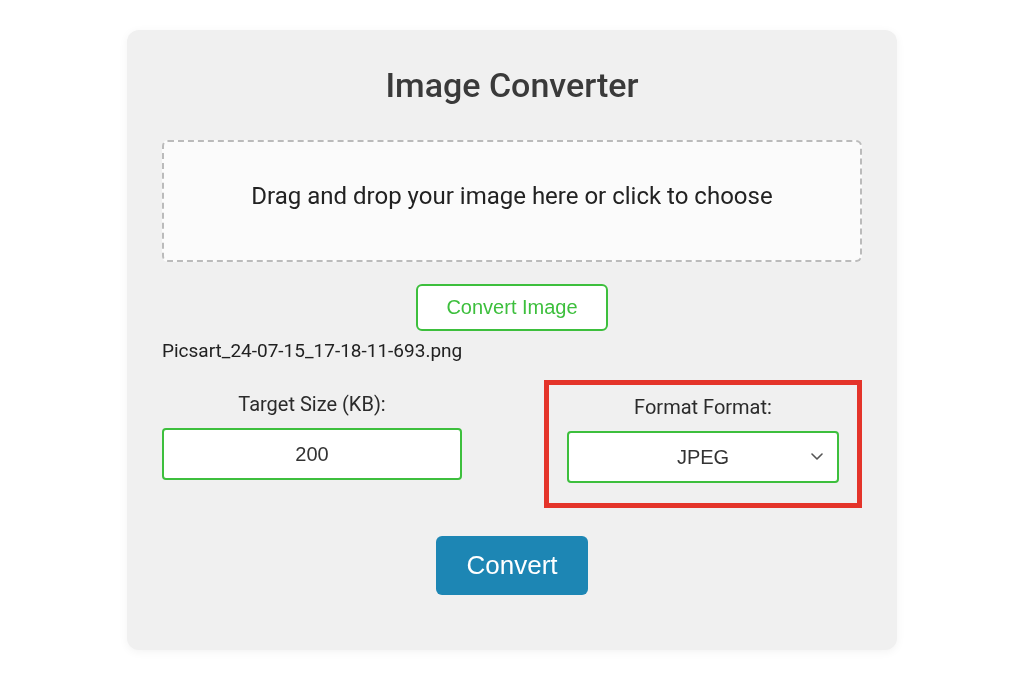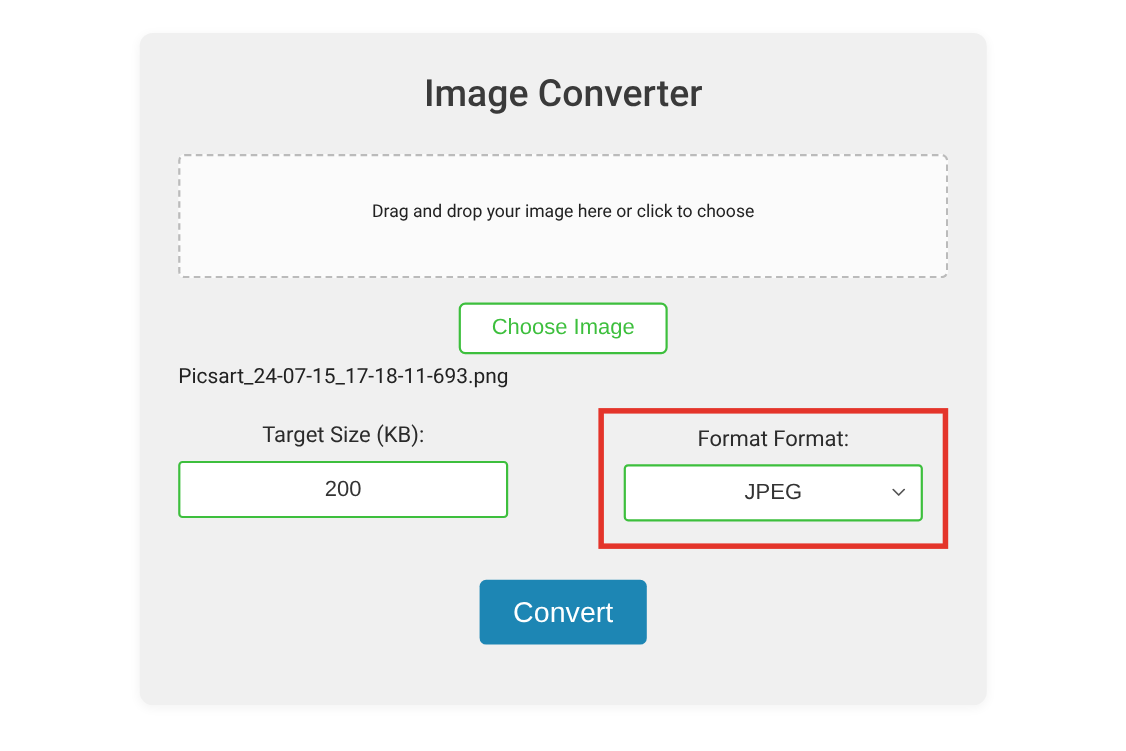--- a/index.html
+++ b/index.html
@@ -39,21 +39,21 @@
       border: 2px dashed #bbb;
       border-radius: 6px;
       background: #fbfbfb;
       text-align: center;
       padding: 40px 20px 50px 20px;
       margin-bottom: 22px;
     }
 
     .dropzone-text {
       color: #222;
-      font-size: 16px;
+      font-size: 24px;
       font-weight: 400;
     }
 
     .choose-image-wrap {
       text-align: center;
       margin-bottom: 8px;
     }
 
     .choose-image-btn {
       display: inline-block;
@@ -167,21 +167,21 @@
 
 <div class="card">
 
   <h1 class="title">Image Converter</h1>
 
   <div class="dropzone">
     <div class="dropzone-text">Drag and drop your image here or click to choose</div>
   </div>
 
   <div class="choose-image-wrap">
-    <button class="choose-image-btn">Choose Image</button>
+    <button class="choose-image-btn">Convert Image</button>
   </div>
 
   <div class="filename">Picsart_24-07-15_17-18-11-693.png</div>
 
   <div class="fields-row">
 
     <div class="field">
       <div class="field-label">Target Size (KB):</div>
       <input type="text" class="field-input" value="200" style="">
     </div>

